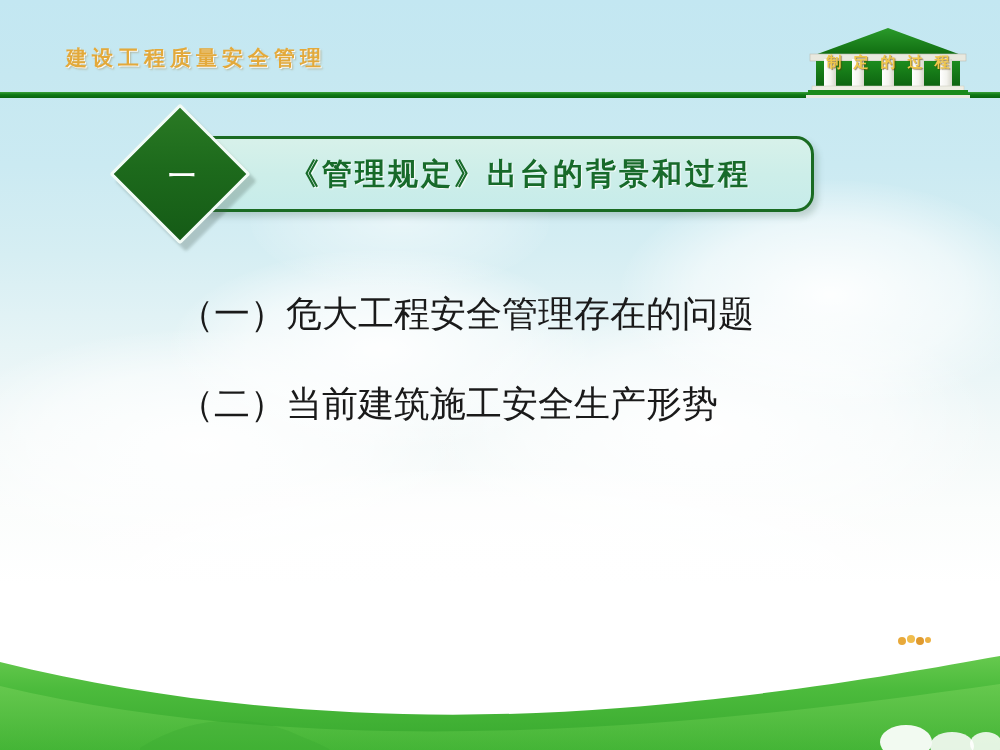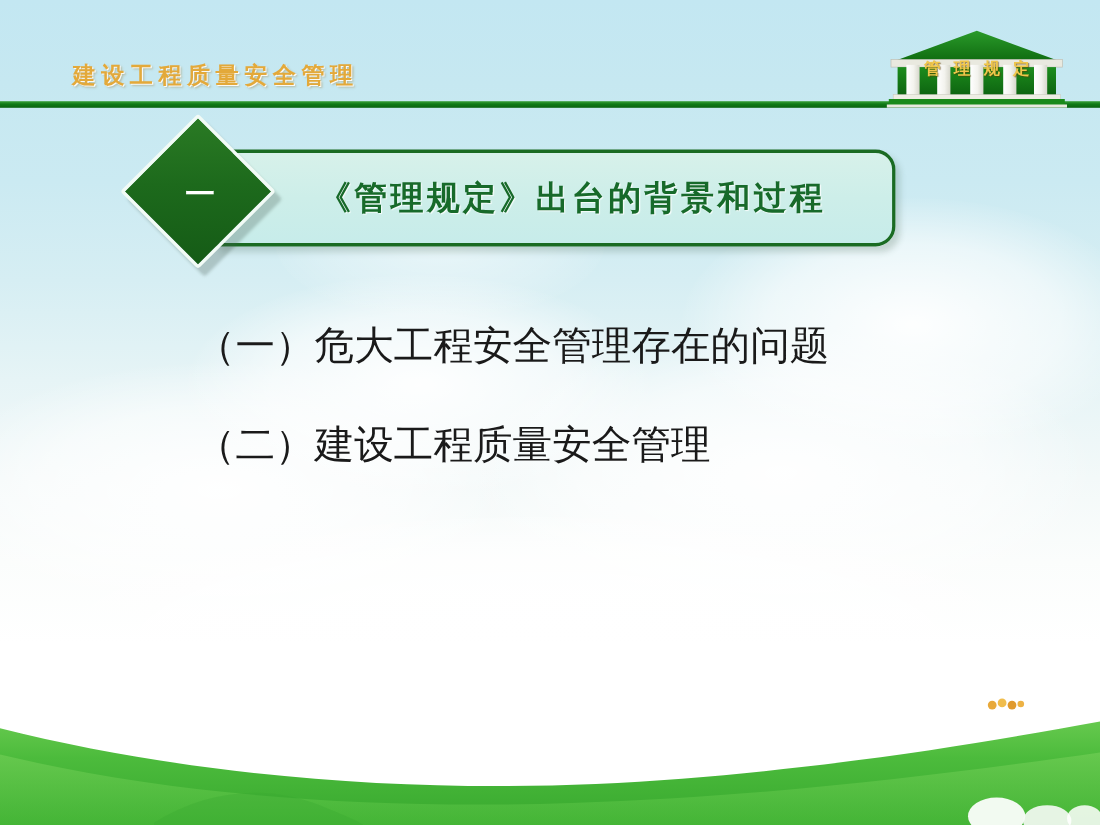--- a/index.html
+++ b/index.html
@@ -48,21 +48,21 @@
       background:radial-gradient(ellipse at center, rgba(255,255,255,0.98) 0%, rgba(255,255,255,0.7) 50%, rgba(255,255,255,0) 78%); }
   .cloud.c6 { left:250px; top:150px; width:300px; height:140px;
       background:radial-gradient(ellipse at center, rgba(255,255,255,0.5) 0%, rgba(255,255,255,0.2) 50%, rgba(255,255,255,0) 75%); }
 
   
   .grass-wrap { position:absolute; left:0; bottom:0; width:1000px; height:130px; overflow:hidden; }
   .grass-svg  { display:block; width:1000px; height:130px; }
 
   
   .header-bar {
-    position:absolute; left:0; top:54px; width:912px; height:44px;
+    position:absolute; left:0; top:44px; width:912px; height:44px;
   }
   .header-title {
     position:absolute; left:66px; top:0px;
     font-family:"Liberation Sans", sans-serif;
     font-size:21px;
     font-weight:bold;
     letter-spacing:5px;
     color:#e3a93a;
     text-shadow:1px 1px 0 rgba(255,255,255,0.9), 2px 2px 2px rgba(140,100,20,0.35);
     white-space:nowrap;
@@ -83,21 +83,21 @@
     font-family:"Liberation Sans", sans-serif;
     font-size:15px; font-weight:bold;
     letter-spacing:12px; text-indent:12px;
     color:#f0c64a;
     text-shadow:1px 1px 1px rgba(90,60,0,0.6);
     pointer-events:none;
   }
 
   
   .section-banner {
-    position:absolute; left:196px; top:136px; width:618px; height:88px;text-align:center;
+    position:absolute; left:196px; top:136px; width:618px; height:76px;text-align:center;
   }
   .banner-box {
     position:absolute; inset:0;
     border:3px solid #1a6b22;
     border-radius:0 18px 18px 0;
     background:linear-gradient(to bottom, #d7f1ea 0%, #cdeee9 50%, #c7ecea 100%);
     box-shadow:4px 5px 6px rgba(60,90,70,0.22);
   }
   .banner-text {
     position:absolute; left:0; right:18px; top:0; bottom:0;
@@ -230,32 +230,32 @@
       <rect x="18" y="33" width="12" height="29" fill="url(#gCol)"></rect>
       <rect x="46" y="33" width="12" height="29" fill="url(#gCol)"></rect>
       <rect x="76" y="33" width="12" height="29" fill="url(#gCol)"></rect>
       <rect x="106" y="33" width="12" height="29" fill="url(#gCol)"></rect>
       <rect x="134" y="33" width="12" height="29" fill="url(#gCol)"></rect>
 
       <rect x="6" y="60" width="152" height="5" fill="#eeeee4" stroke="#c9c9bd" stroke-width="0.5"></rect>
       <rect x="2" y="64" width="160" height="6" fill="#1a8a1a"></rect>
       <rect x="0" y="69" width="164" height="3" fill="#e9e9df"></rect>
     </svg>
-    <div class="logo-text">管理规定</div>
+    <div class="logo-text">制定的过程</div>
   </div>
 
   <div class="section-banner">
     <div class="banner-box"></div>
     <div class="banner-text">《管理规定》出台的背景和过程</div>
   </div>
 
   <div class="diamond">
     <div class="diamond-shadow"></div>
     <div class="diamond-face"></div>
     <div class="diamond-label">一</div>
   </div>
 
   <div class="body-list">
     <div class="list-item">（一）危大工程安全管理存在的问题</div>
-    <div class="list-item">（二）建设工程质量安全管理</div>
+    <div class="list-item">（二）当前建筑施工安全生产形势</div>
   </div>
 
 </div>
 
 </body></html>

